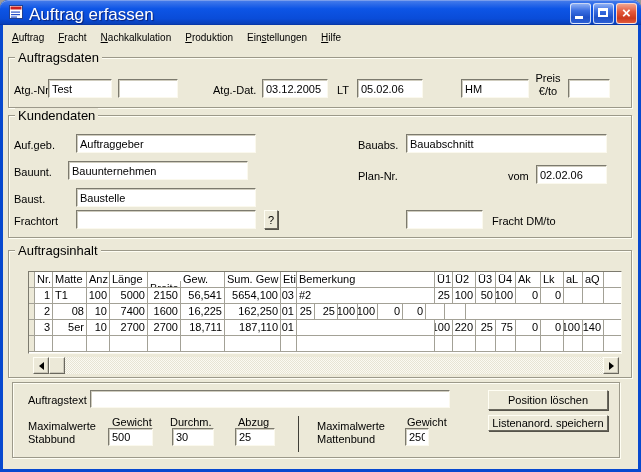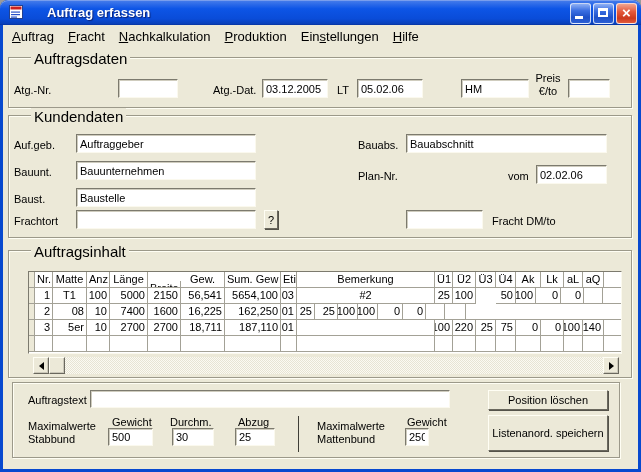--- a/index.html
+++ b/index.html
@@ -1,47 +1,47 @@
 <!DOCTYPE html>
 <html><head>
 <meta charset="utf-8">
 <style>
   html,body{margin:0;padding:0;background:#9a9a9a;}
   *{font-family:"Liberation Sans",sans-serif;}
   .window{position:relative;width:641px;height:472px;background:#0849cf;border-radius:8px 8px 0 0;overflow:hidden;}
   .titlebar{position:absolute;left:0;top:0;width:641px;height:25px;border-radius:8px 8px 0 0;
     background:linear-gradient(180deg,#2a63e0 0%,#3e77ea 6%,#0d55e6 35%,#0a4cd8 75%,#0940b8 96%,#06309a 100%);
     box-shadow:inset 0 1px 0 rgba(255,255,255,.35);}
-  .title-text{position:absolute;left:29px;top:5px;color:#fff;font-weight:bold;font-size:13px;text-shadow:1px 1px 1px rgba(10,30,110,.9);white-space:nowrap;margin-left:18px;}
+  .title-text{position:absolute;left:29px;top:5px;color:#fff;font-weight:normal;font-size:17px;text-shadow:1px 1px 1px rgba(10,30,110,.9);white-space:nowrap;}
   .app-icon{position:absolute;left:8px;top:4px;width:16px;height:16px;}
   .winbtn{position:absolute;top:3px;width:21px;height:21px;border-radius:3px;border:1px solid rgba(255,255,255,.75);box-sizing:border-box;}
   .winbtn.min,.winbtn.max{background:linear-gradient(180deg,#8fb0f4 0%,#3b6fe2 35%,#1d50c8 70%,#2c5fd4 100%);}
   .winbtn.close{background:linear-gradient(180deg,#f0a590 0%,#e4593c 40%,#cc3a1e 75%,#e25a3c 100%);}
   .glyph-min{position:absolute;left:4px;bottom:4px;width:8px;height:3px;background:#fff;}
   .glyph-max{position:absolute;left:4px;top:4px;width:10px;height:9px;border:2px solid #fff;border-top-width:3px;box-sizing:border-box;}
   .glyph-x{position:absolute;left:0;top:0;width:100%;height:100%;color:#fff;font-size:15px;font-weight:bold;line-height:18px;text-align:center;}
   .client{position:absolute;left:3px;top:25px;width:635px;height:444px;background:#ece9d8;}
   .menubar{position:absolute;left:3px;top:27px;width:635px;height:20px;padding-left:2px;box-sizing:border-box;}
-  .menu-item{display:inline-block;padding:2px 7px;font-size:13px;color:#000;}
+  .menu-item{display:inline-block;padding:2px 7px;font-size:10px;color:#000;}
   .group{position:absolute;border:1px solid #9c998a;box-shadow:inset 1px 1px 0 #fffef4, 1px 1px 0 #fffef4;box-sizing:border-box;}
-  .group-caption{position:absolute;top:-8px;left:6px;background:#ece9d8;padding:0 3px;font-size:15px;color:#000;white-space:nowrap;margin-left:16px;}
+  .group-caption{position:absolute;top:-8px;left:6px;background:#ece9d8;padding:0 3px;font-size:13px;color:#000;white-space:nowrap;}
   .frame{position:absolute;border:1px solid #9c998a;box-shadow:inset 1px 1px 0 #fffef4, 1px 1px 0 #fffef4;box-sizing:border-box;}
   .lbl{position:absolute;font-size:11px;color:#000;white-space:nowrap;}
   .lbl2{position:absolute;font-size:11px;color:#000;line-height:13px;white-space:nowrap;}
   .tin{position:absolute;box-sizing:border-box;height:19px;font-size:11px;padding:1px 3px;background:#fff;color:#000;
     border:1px solid;border-color:#7c7a6e #fbf9ee #fbf9ee #7c7a6e;box-shadow:inset 1px 1px 0 #cfccbe;outline:none;}
   .btn3d{position:absolute;box-sizing:border-box;background:#ece9d8;color:#000;font-size:11px;text-align:center;
     border:1px solid;border-color:#fffef4 #6a685e #6a685e #fffef4;box-shadow:1px 1px 0 #55534a;cursor:default;padding:0;}
   .grid{position:absolute;left:28px;top:271px;width:594px;height:83px;background:#fff;box-sizing:border-box;overflow:hidden;
     border:1px solid;border-color:#7c7a6e #fbf9ee #fbf9ee #7c7a6e;}
   .g-row{display:flex;height:16px;}
   .g-cell{box-sizing:border-box;flex:none;border-right:1px solid #a3a196;border-bottom:1px solid #a3a196;
     font-size:11px;line-height:15px;padding:0 2px;white-space:nowrap;overflow:hidden;background:#fff;}
   .g-cell.num{direction:rtl;text-align:right;}
-  .g-cell.txt{direction:ltr;text-align:center;}
+  .g-cell.txt{direction:ltr;text-align:left;}
   .g-cell.sel{background:#ece9d8;}
   .g-fill{flex:1 1 auto;border-bottom:1px solid #a3a196;background:#fff;}
   .hscroll{position:absolute;left:33px;top:357px;width:586px;height:17px;background-color:#e7e4d4;
     background-image:linear-gradient(45deg,#fbfaf2 25%,transparent 25%,transparent 75%,#fbfaf2 75%),
                      linear-gradient(45deg,#fbfaf2 25%,transparent 25%,transparent 75%,#fbfaf2 75%);
     background-size:2px 2px;background-position:0 0,1px 1px;}
   .sb-btn{position:absolute;top:0;width:16px;height:17px;background:#ece9d8;box-sizing:border-box;
     border:1px solid;border-color:#fffef4 #6a685e #6a685e #fffef4;box-shadow:inset -1px -1px 0 #cbc8ba;
     display:flex;align-items:center;justify-content:center;}
   .sb-thumb{position:absolute;top:0;left:16px;width:16px;height:17px;background:#ece9d8;box-sizing:border-box;
@@ -76,40 +76,41 @@
   </div>
 
   <div class="client"></div>
 
   <div class="menubar"><span class="menu-item"><u>A</u>uftrag</span><span class="menu-item"><u>F</u>racht</span><span class="menu-item"><u>N</u>achkalkulation</span><span class="menu-item"><u>P</u>roduktion</span><span class="menu-item">Ein<u>s</u>tellungen</span><span class="menu-item"><u>H</u>ilfe</span></div>
 
   <div class="group" style="left:8px;top:57px;width:624px;height:51px;">
     <span class="group-caption">Auftragsdaten</span>
   </div>
   <span class="lbl" style="left:14px;top:84px;">Atg.-Nr.</span>
+  <input class="tin" style="left: 48px; top: 79px; width: 64px;" value="Test">
   <input class="tin" style="left: 118px; top: 79px; width: 60px;" value="">
   <span class="lbl" style="left:213px;top:84px;">Atg.-Dat.</span>
   <input class="tin" style="left: 262px; top: 79px; width: 66px;" value="03.12.2005">
   <span class="lbl" style="left:337px;top:84px;">LT</span>
   <input class="tin" style="left: 357px; top: 79px; width: 66px;" value="05.02.06">
   <span class="lbl" style="left:433px;top:84px;padding-left:38px;">Bea.</span>
   <input class="tin" style="left: 461px; top: 79px; width: 68px;" value="HM">
   <div class="lbl2" style="left:530px;top:72px;width:36px;text-align:center;">
     <div>Preis</div>
     <div>€/to</div>
   </div>
   <input class="tin" style="left: 568px; top: 79px; width: 42px;" value="">
 
   <div class="group" style="left:8px;top:115px;width:624px;height:123px;">
     <span class="group-caption">Kundendaten</span>
   </div>
   <span class="lbl" style="left:14px;top:139px;">Auf.geb.</span>
   <input class="tin" style="left: 76px; top: 134px; width: 180px;" value="Auftraggeber">
   <span class="lbl" style="left:14px;top:166px;">Bauunt.</span>
-  <input class="tin" style="left: 76px; top: 161px; width: 180px;" value="Bauunternehmen">
+  <input class="tin" style="left: 68px; top: 161px; width: 180px;" value="Bauunternehmen">
   <span class="lbl" style="left:14px;top:193px;">Baust.</span>
   <input class="tin" style="left: 76px; top: 188px; width: 180px;" value="Baustelle">
   <span class="lbl" style="left:14px;top:215px;">Frachtort</span>
   <input class="tin" style="left: 76px; top: 210px; width: 180px;" value="">
   <button class="btn3d" style="left:264px;top:210px;width:14px;height:19px;">?</button>
   <span class="lbl" style="left:358px;top:139px;">Bauabs.</span>
   <input class="tin" style="left: 406px; top: 134px; width: 201px;" value="Bauabschnitt">
   <span class="lbl" style="left:358px;top:170px;">Plan-Nr.</span>
   <span class="lbl" style="left:508px;top:170px;">vom</span>
   <input class="tin" style="left: 536px; top: 165px; width: 71px;" value="02.02.06">
@@ -147,21 +148,21 @@
         <div class="g-cell txt" style="width: 34px;">T1</div>
         <div class="g-cell num" style="width: 23px;">100</div>
         <div class="g-cell num" style="width: 38px;">5000</div>
         <div class="g-cell num" style="width: 33px;">2150</div>
         <div class="g-cell num" style="width: 44px;">56,541</div>
         <div class="g-cell num" style="width: 56px;">5654,100</div>
         <div class="g-cell num" style="width: 16px;">03</div>
         <div class="g-cell txt" style="width: 138px;">#2</div>
         <div class="g-cell num" style="width: 18px;">25</div>
         <div class="g-cell num" style="width: 23px;">100</div>
-        <div class="g-cell num" style="width: 20px; margin-left: 20px;">50</div>
+        <div class="g-cell num" style="width: 20px;">50</div>
         <div class="g-cell num" style="width: 20px;">100</div>
         <div class="g-cell num" style="width: 25px;">0</div>
         <div class="g-cell num" style="width: 23px;">0</div>
         <div class="g-cell num" style="width: 19px;"></div>
         <div class="g-cell num" style="width: 21px;"></div>
         <div class="g-fill"></div>
       </div>
       <div class="g-row">
         <div class="g-cell sel" style="width: 6px;"></div>
         <div class="g-cell num" style="width: 18px;">2</div>
@@ -232,21 +233,21 @@
     <div class="sb-thumb"></div>
     <div class="sb-btn" style="right:0;">
         <span class="tri-r"></span>
       </div>
   </div>
 
   <div class="frame" style="left:12px;top:382px;width:608px;height:76px;"></div>
   <span class="lbl" style="left:28px;top:394px;">Auftragstext</span>
   <input class="tin" style="left: 90px; top: 390px; width: 360px; height: 18px;" value="">
   <button class="btn3d" style="left:488px;top:390px;width:120px;height:20px;">Position löschen</button>
-  <button class="btn3d" style="left:488px;top:415px;width:120px;height:36px;">Listenanord. speichern</button>
+  <button class="btn3d" style="left:488px;top:415px;width:120px;height:16px;">Listenanord. speichern</button>
 
   <div class="lbl2" style="left:28px;top:420px;">
     <div>Maximalwerte</div>
     <div>Stabbund</div>
   </div>
   <span class="lbl" style="left:112px;top:416px;">Gewicht</span>
   <input class="tin" style="left: 108px; top: 428px; width: 45px; height: 18px;" value="500">
   <span class="lbl" style="left:170px;top:416px;">Durchm.</span>
   <input class="tin" style="left: 172px; top: 428px; width: 42px; height: 18px;" value="30">
   <span class="lbl" style="left:238px;top:416px;">Abzug</span>

